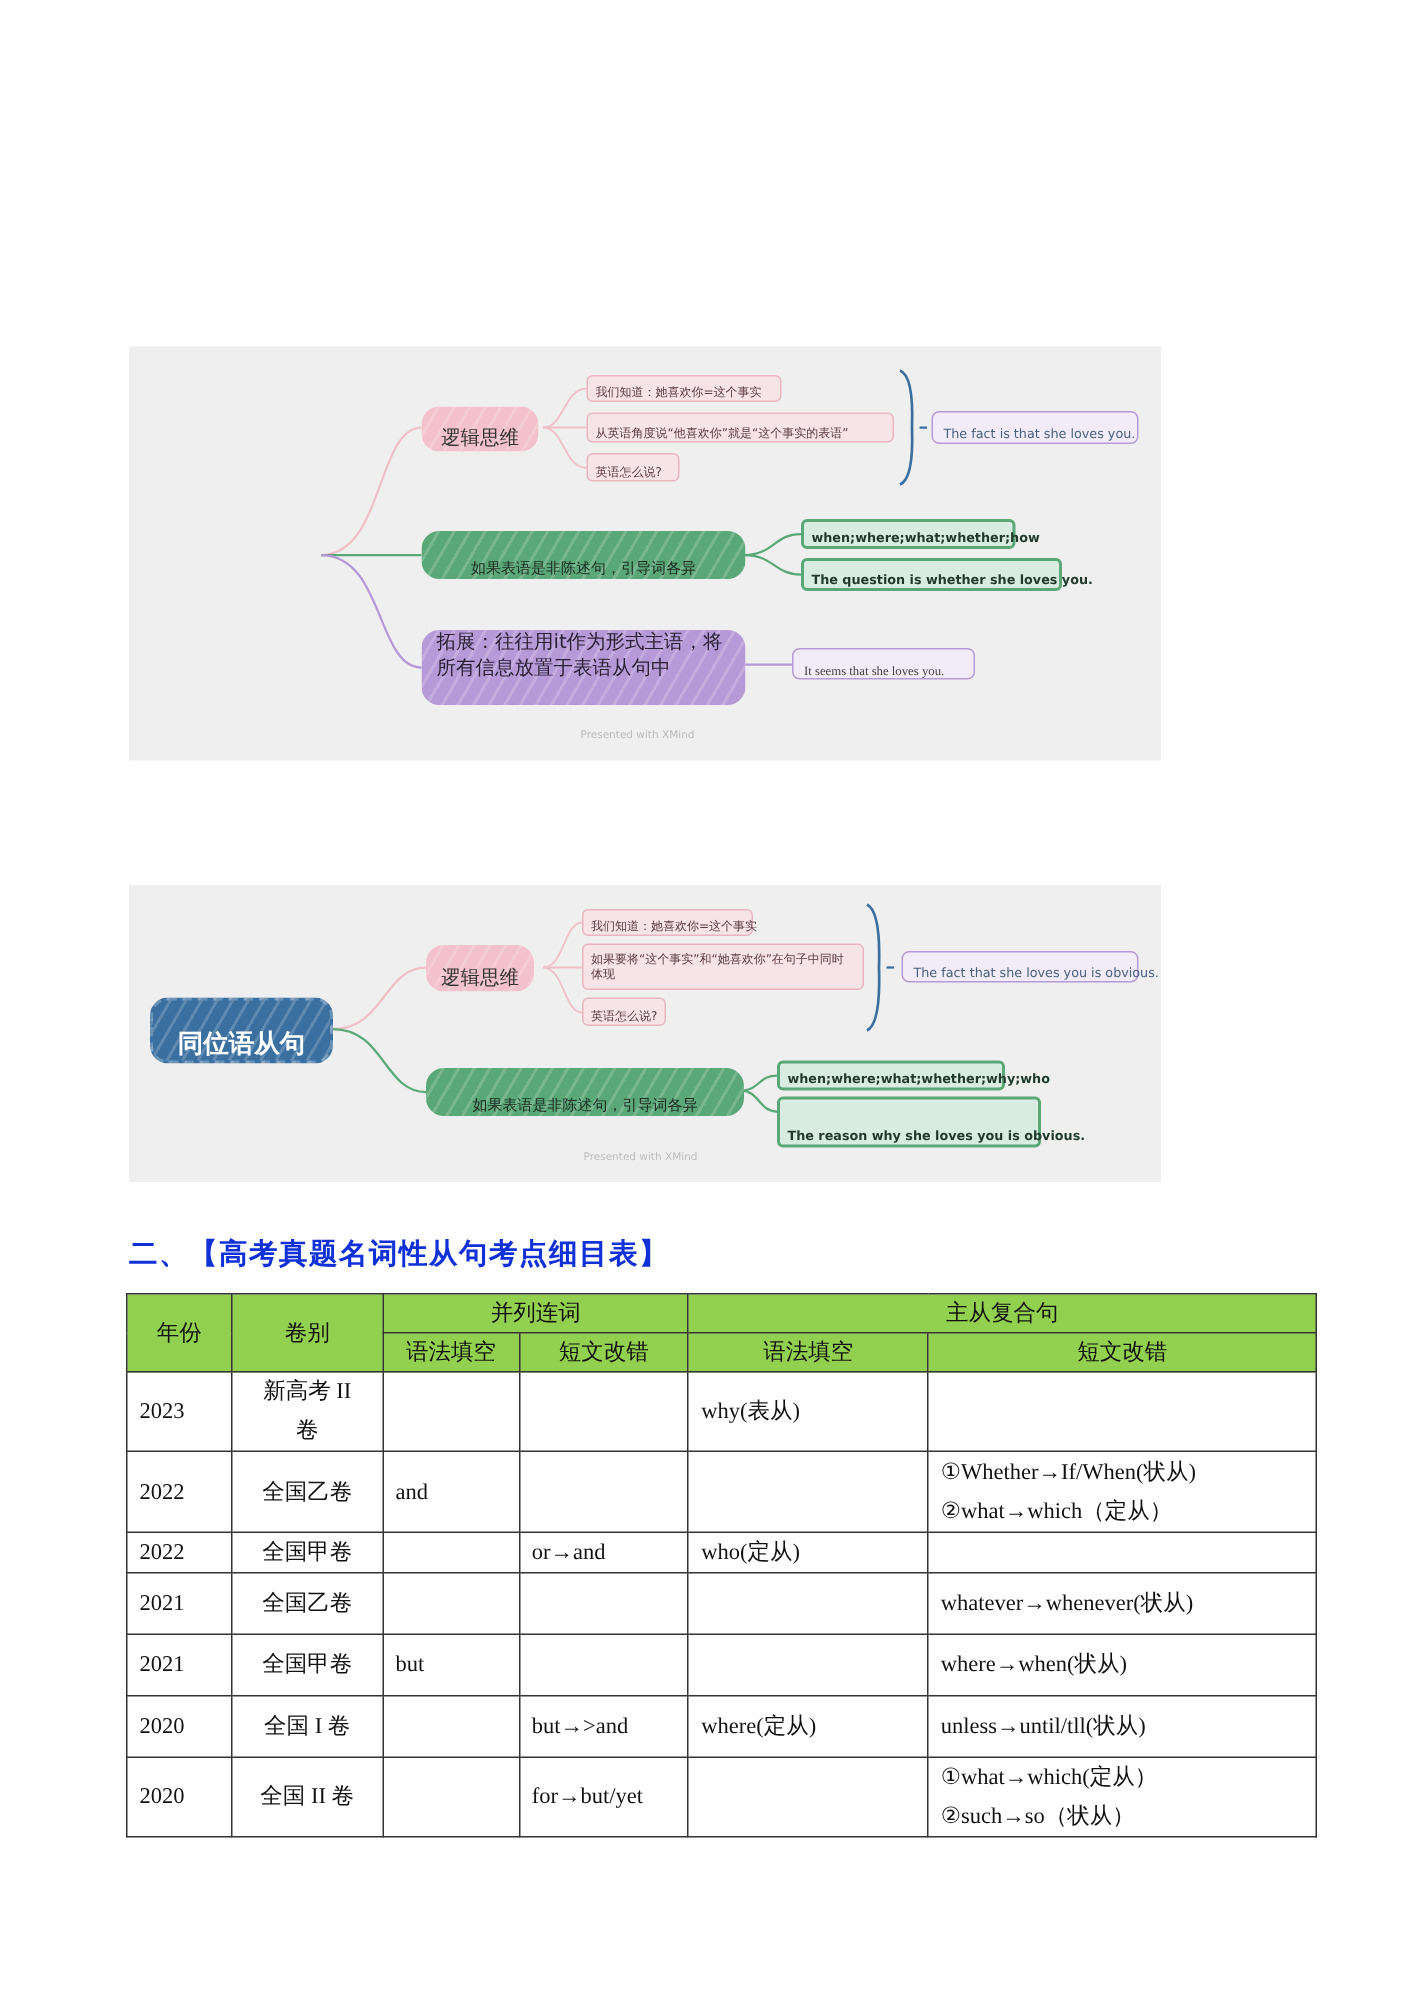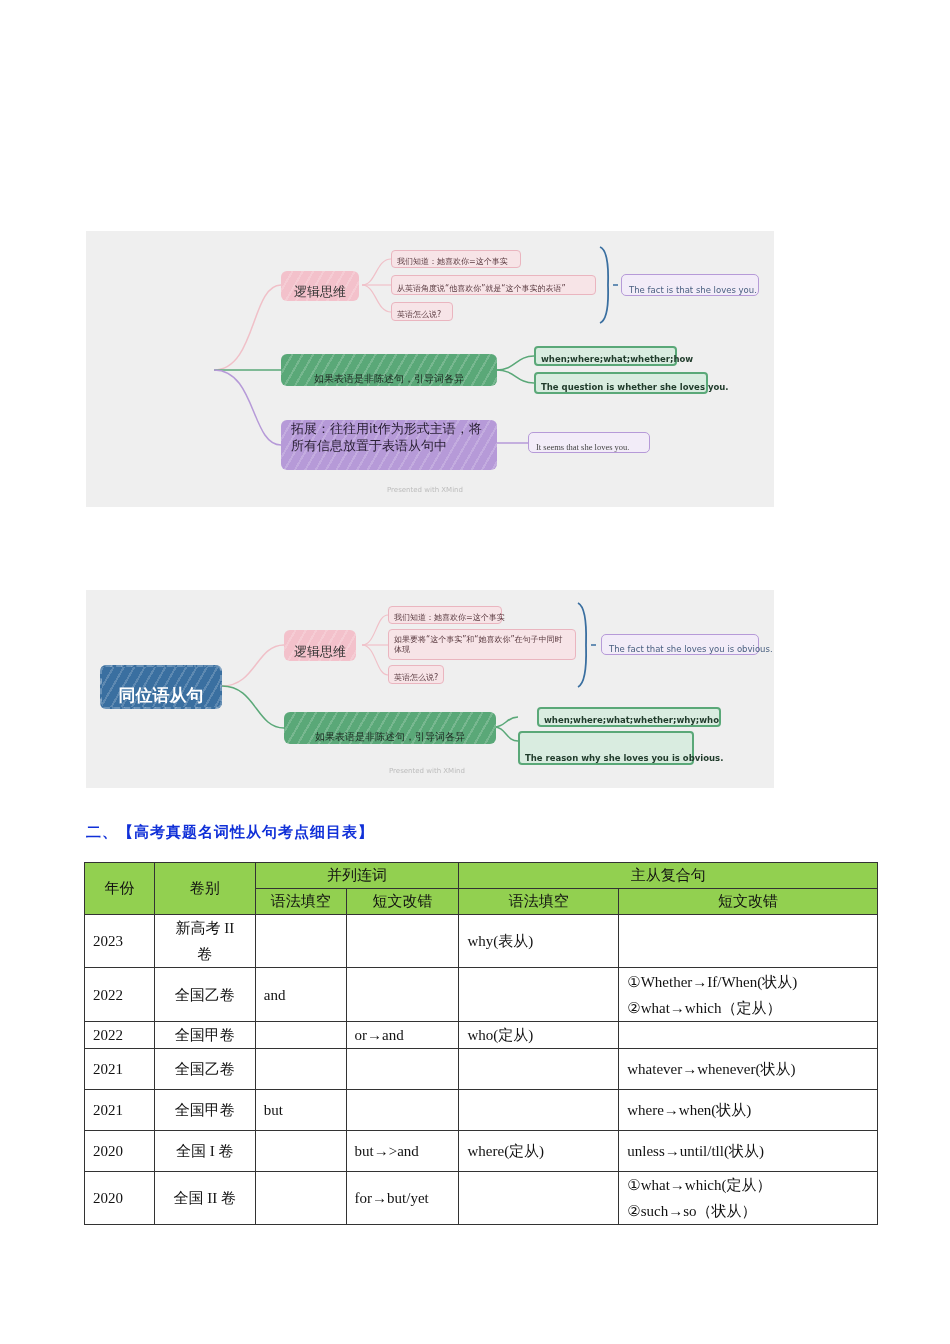--- a/index.html
+++ b/index.html
@@ -16,20 +16,21 @@
     .mm2 { top: 590px; width: 688px; height: 198px; }
     .mindmap svg.lines { position: absolute; left: 0; top: 0; }
     .node {
       position: absolute; border-radius: 6px;
       font-family: "DejaVu Sans", sans-serif;
       display: flex; align-items: flex-end; justify-content: center;
       white-space: nowrap;
     }
     .hatch {
       background-image: repeating-linear-gradient(120deg, rgba(255,255,255,0.18) 0 2px, transparent 2px 9px);
+      border-radius: 12px;
     }
     .root {
       background-color: #3a6fa0; color: #fff; font-weight: bold;
       font-size: 17px; border: 2px dashed rgba(255,255,255,0.25);
     }
     .pink-main { background-color: #f3c1cb; color: #333; font-size: 13px; }
     .green-main { background-color: #5aa878; color: #1d2a22; font-size: 10px; }
     .purple-main { background-color: #b69ad8; color: #2a2035; font-size: 13px; line-height: 17px; white-space: normal; text-align: left; justify-content: flex-start; padding: 0 10px; }
     .pink-leaf {
       background: #f7e4e7; border: 1.5px solid #eab5bf; color: #5a3a40;
@@ -43,21 +44,21 @@
       background: #f2ecf8; border: 1.5px solid #b69ad8; color: #4a6080;
       font-size: 8.5px; justify-content: flex-start; padding: 0 7px; border-radius: 5px;
     }
     .purple-leaf.plain { color: #444; font-family: Liberation Serif, serif; }
     .footer-credit {
       position: absolute; font-family: "DejaVu Sans", sans-serif; font-size: 7px; color: #bcbcbc;
     }
     .section-title {
       position: absolute; left: 86px; top: 823px;
       font-family: "DejaVu Sans", sans-serif; font-weight: bold;
-      font-size: 15px; color: #1030d8; letter-spacing: 1px;
+      font-size: 19px; color: #1030d8; letter-spacing: 1px;
     }
     table.grid {
       position: absolute; left: 84px; top: 862px; width: 794px;
       border-collapse: collapse; font-size: 15px;
     }
     table.grid th, table.grid td {
       border: 1px solid #333; padding: 0 8px; vertical-align: middle;
     }
     table.grid th {
       background: #92d050; font-family: "DejaVu Sans", sans-serif;
@@ -157,21 +158,21 @@
   <div class="node pink-leaf" style="left:302px; top:75px; width:56px; height:19px;">
     <span>英语怎么说?</span>
   </div>
   <div class="node purple-leaf" style="left:515px; top:44px; width:158px; height:21px;">
     <span>The fact that she loves you is obvious.</span>
   </div>
 
   <div class="node green-main hatch" style="left:198px; top:122px; width:212px; height:32px;">
     <span>如果表语是非陈述句，引导词各异</span>
   </div>
-  <div class="node green-leaf" style="left:451px; top:117px; width:184px; height:20px;">
+  <div class="node green-leaf" style="left:432px; top:117px; width:152px; height:20px;">
     <span>when;where;what;whether;why;who</span>
   </div>
   <div class="node green-leaf" style="left:432px; top:141px; width:176px; height:34px;">
     <span>The reason why she loves you  is obvious.</span>
   </div>
 
   <div class="footer-credit" style="left:303px; top:177px;">Presented with XMind</div>
 </div>
 
 <div class="section-title">二、【高考真题名词性从句考点细目表】</div>

